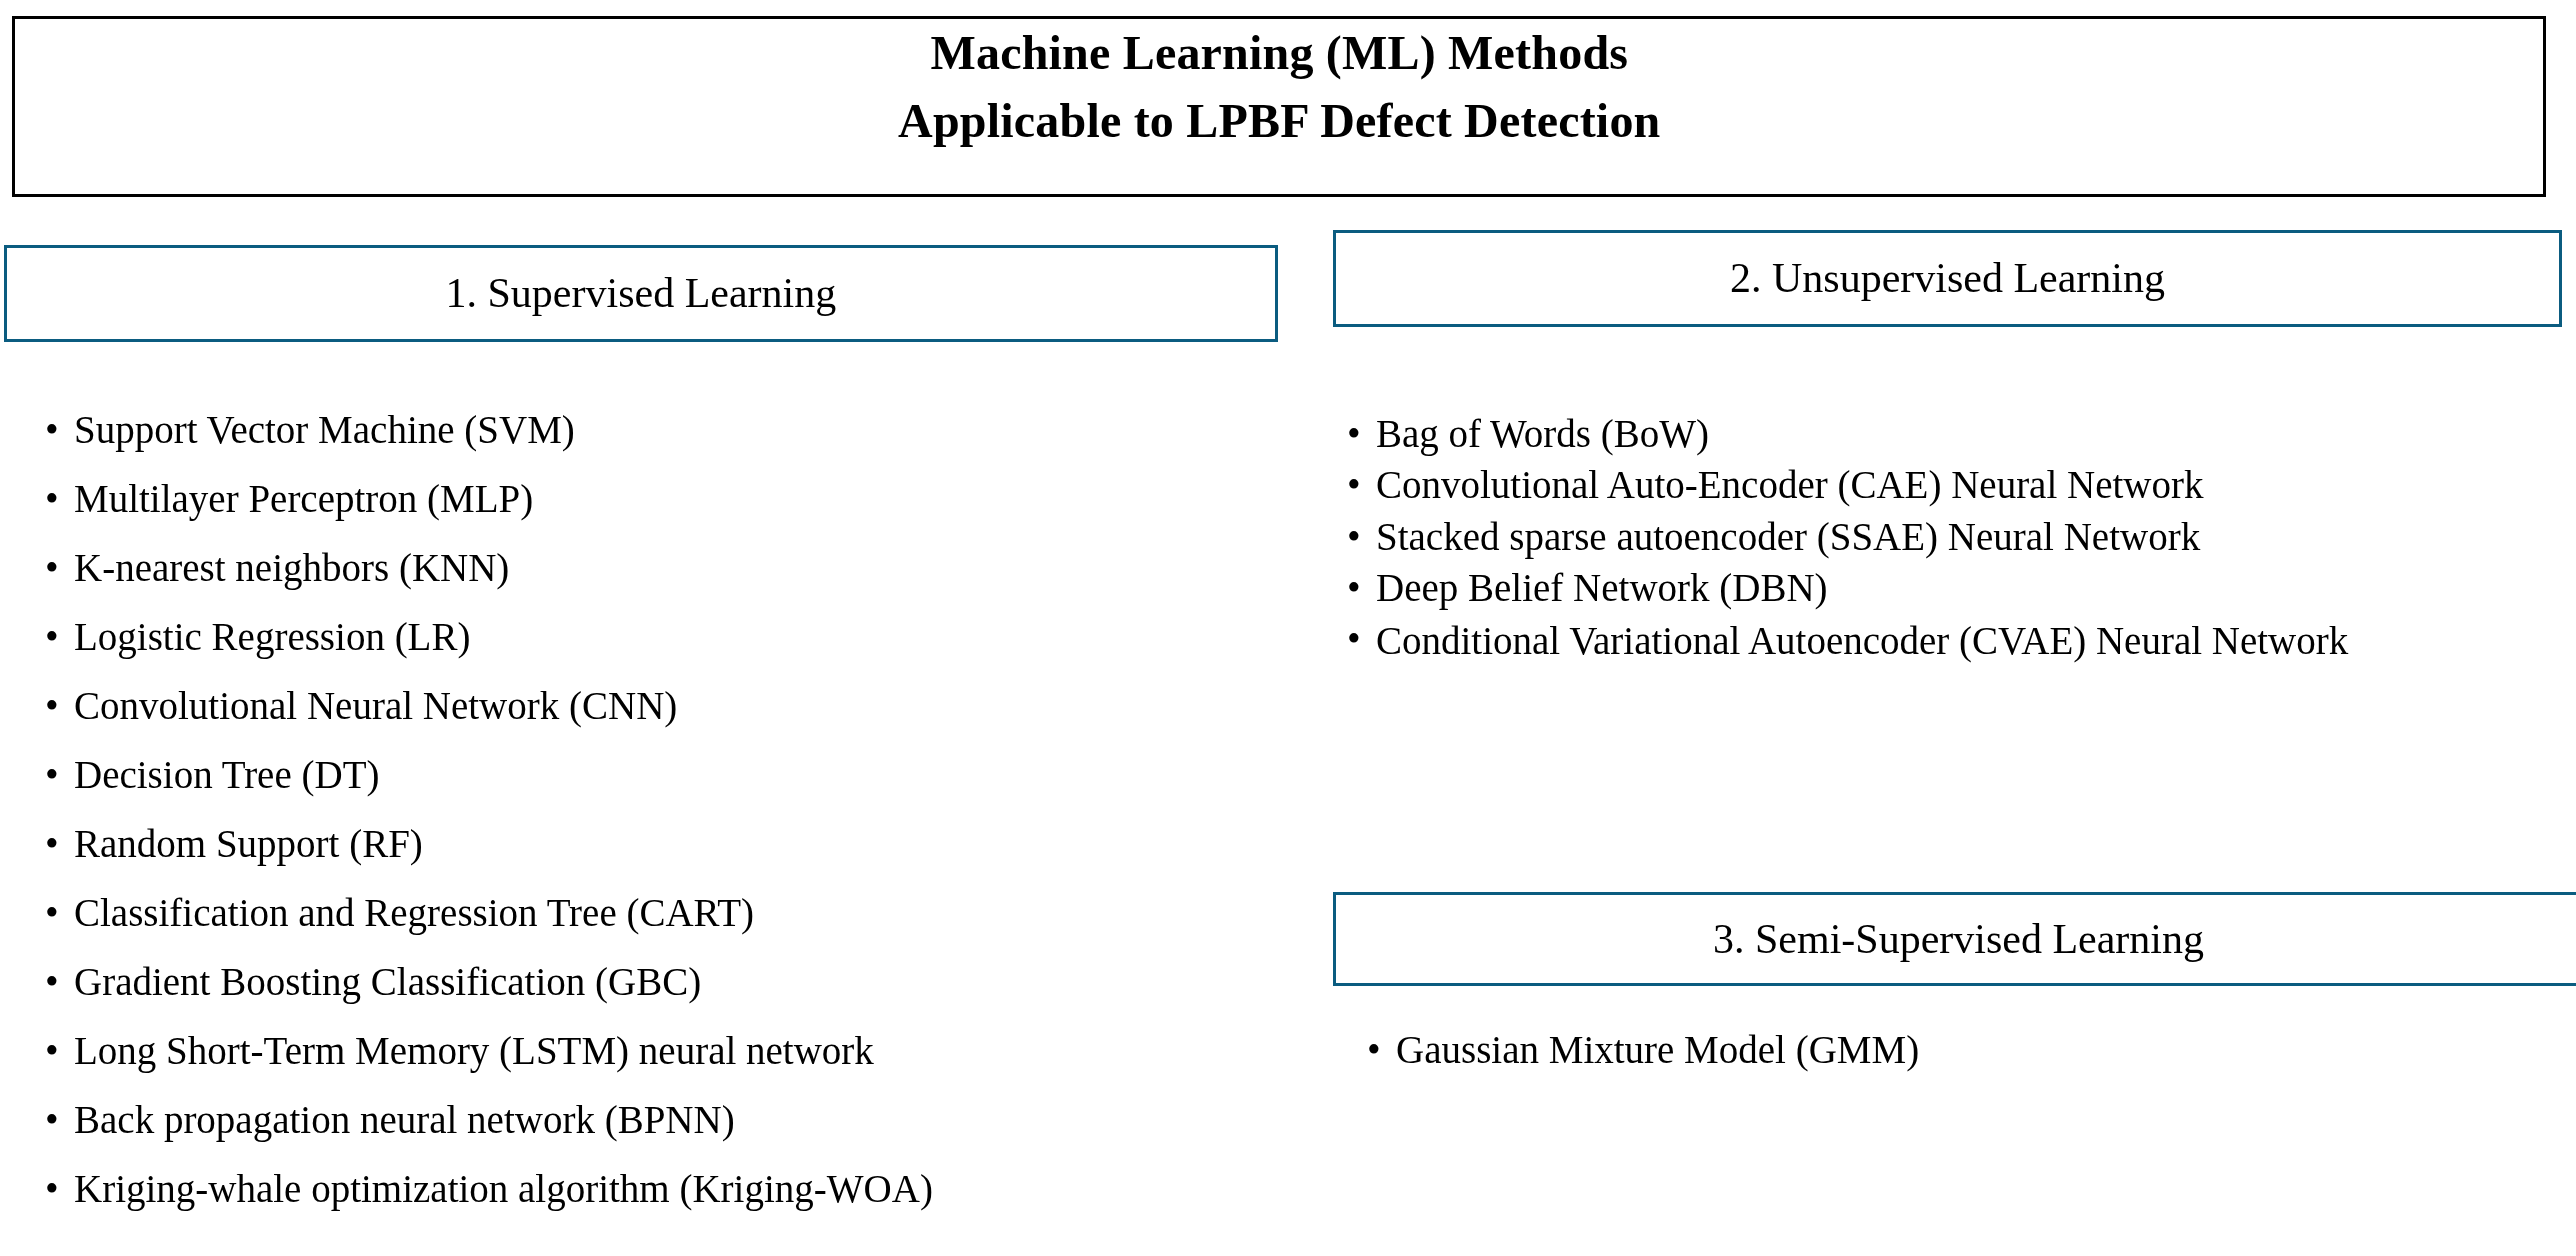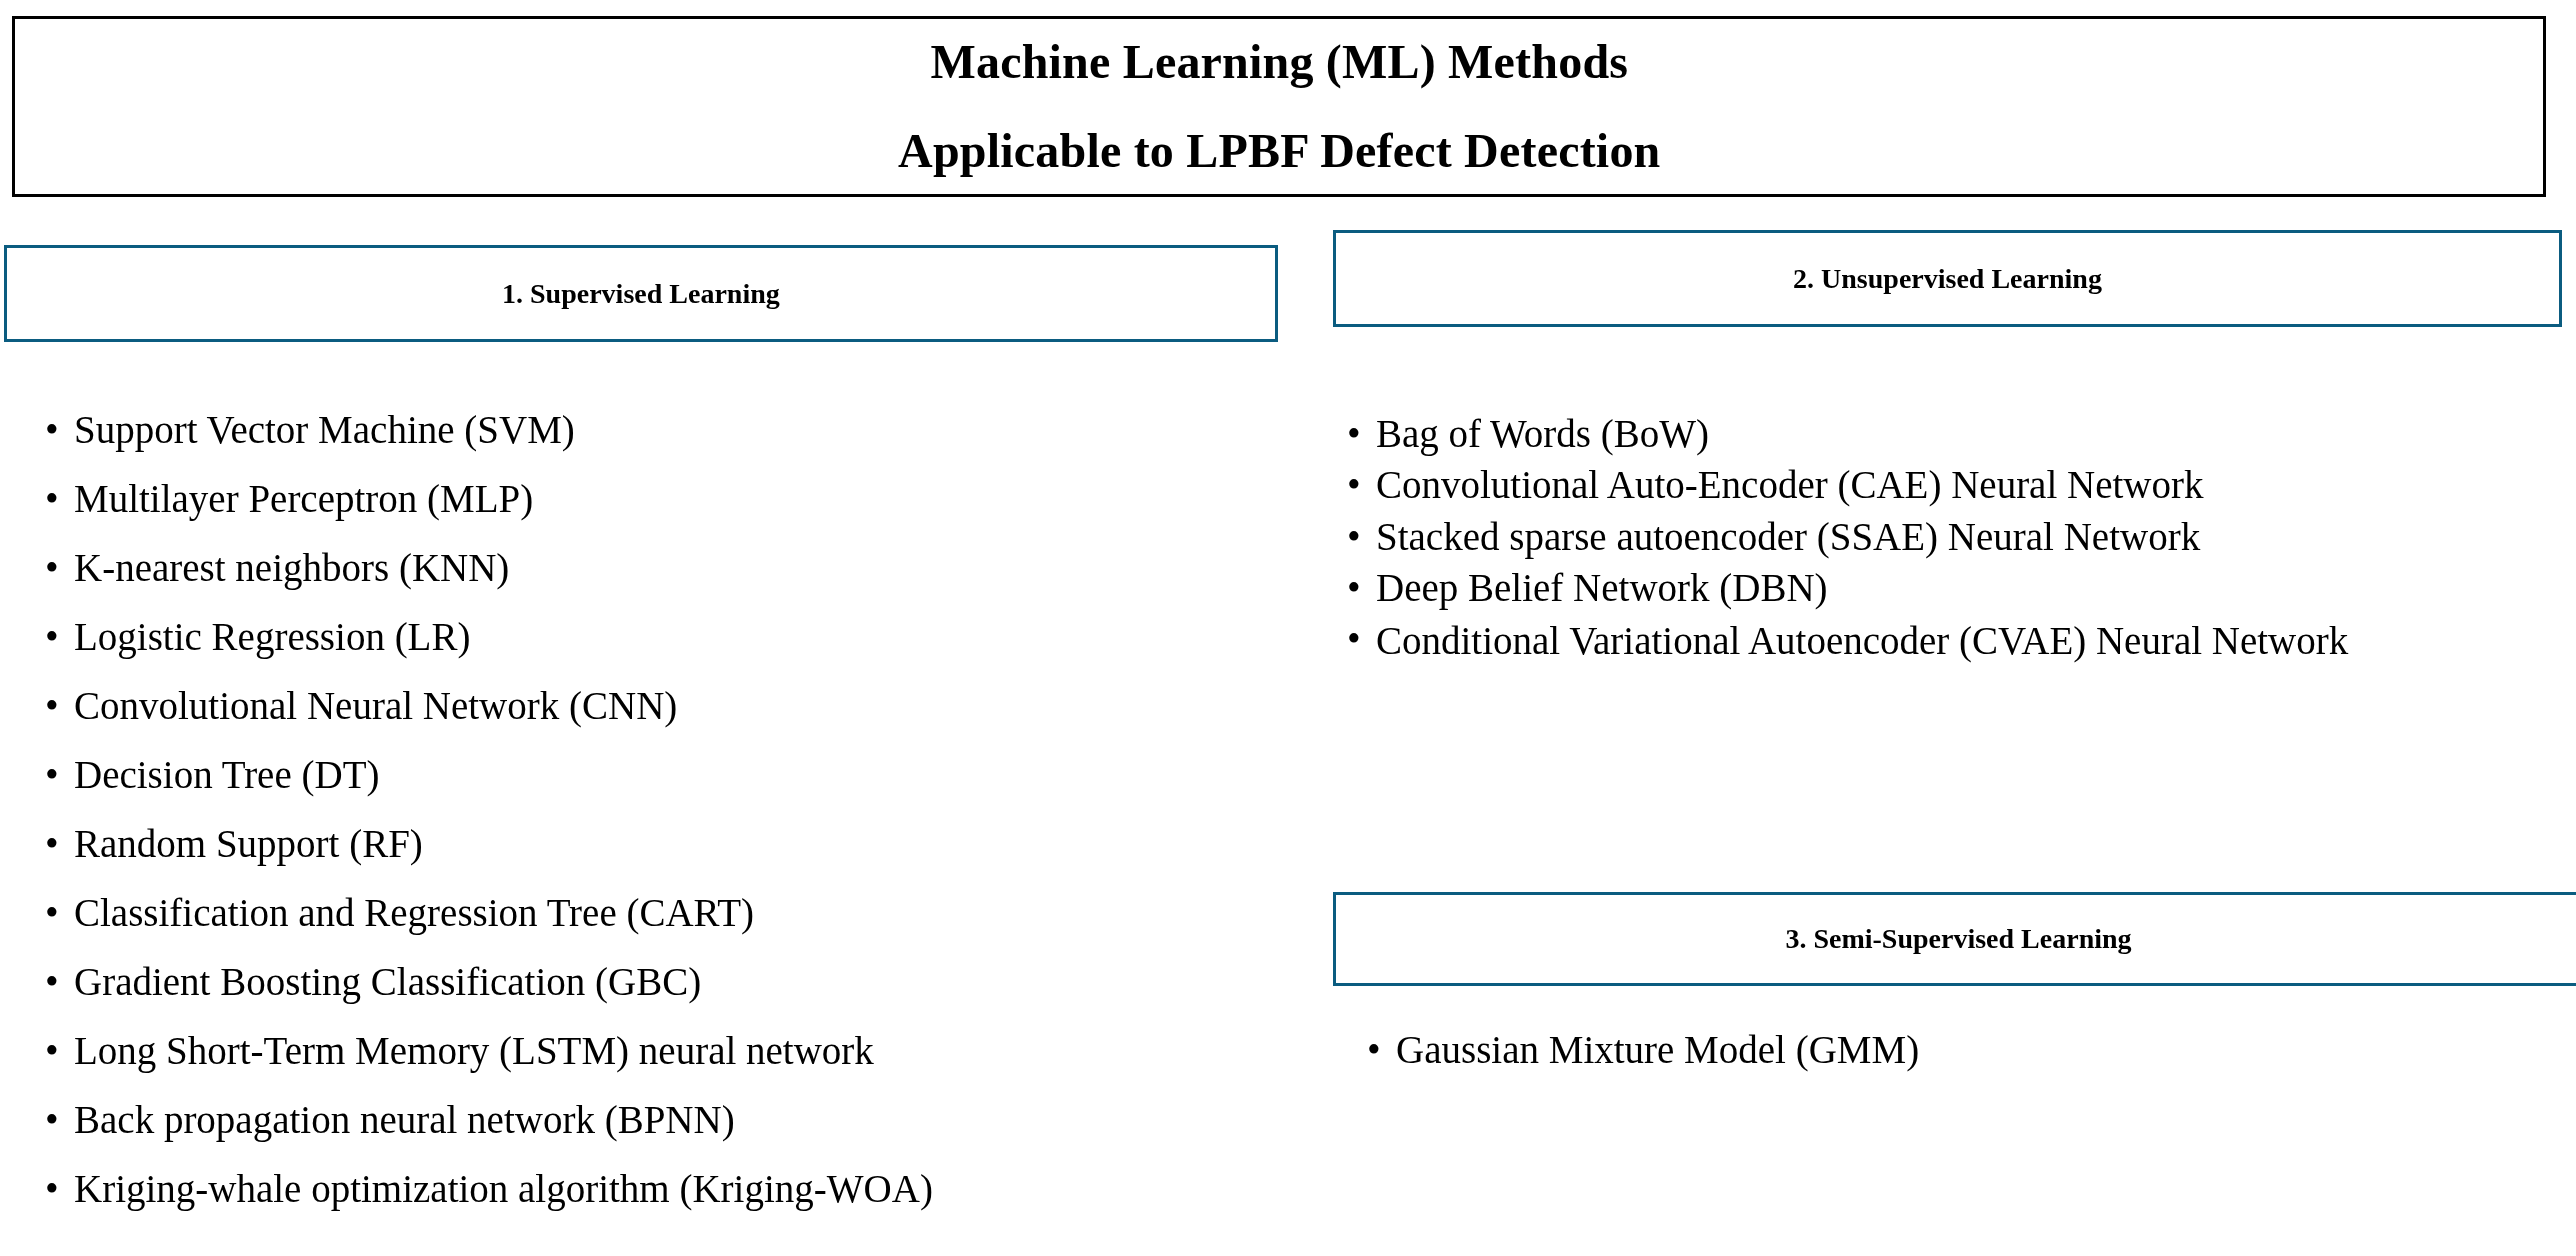--- a/index.html
+++ b/index.html
@@ -26,22 +26,21 @@
     left: 12.3px;
     top: 16px;
     width: 2534px;
     height: 181px;
     box-sizing: border-box;
     border: 3.9px solid #000000;
     background: #ffffff;
     display: flex;
     flex-direction: column;
     align-items: center;
-    justify-content: center;
-    gap: 20px;
+    justify-content: flex-start;
   }
   .title-line {
     font-weight: bold;
     font-size: 48px;
     line-height: 1.42;
     letter-spacing: 0.2px;
     text-align: center;
     white-space: nowrap;
   }
 
@@ -49,22 +48,22 @@
   .section-header {
     position: absolute;
     box-sizing: border-box;
     border: 3.1px solid #0b5c80;
     background: #ffffff;
     display: flex;
     align-items: center;
     justify-content: center;
   }
   .section-header-label {
-    font-weight: bold;
-    font-size: 28px;
+    font-weight: normal;
+    font-size: 42px;
     line-height: 1.2;
     text-align: center;
     white-space: nowrap;
   }
 
   #hdr-supervised {
     left: 3.9px;
     top: 245px;
     width: 1274px;
     height: 97px;

